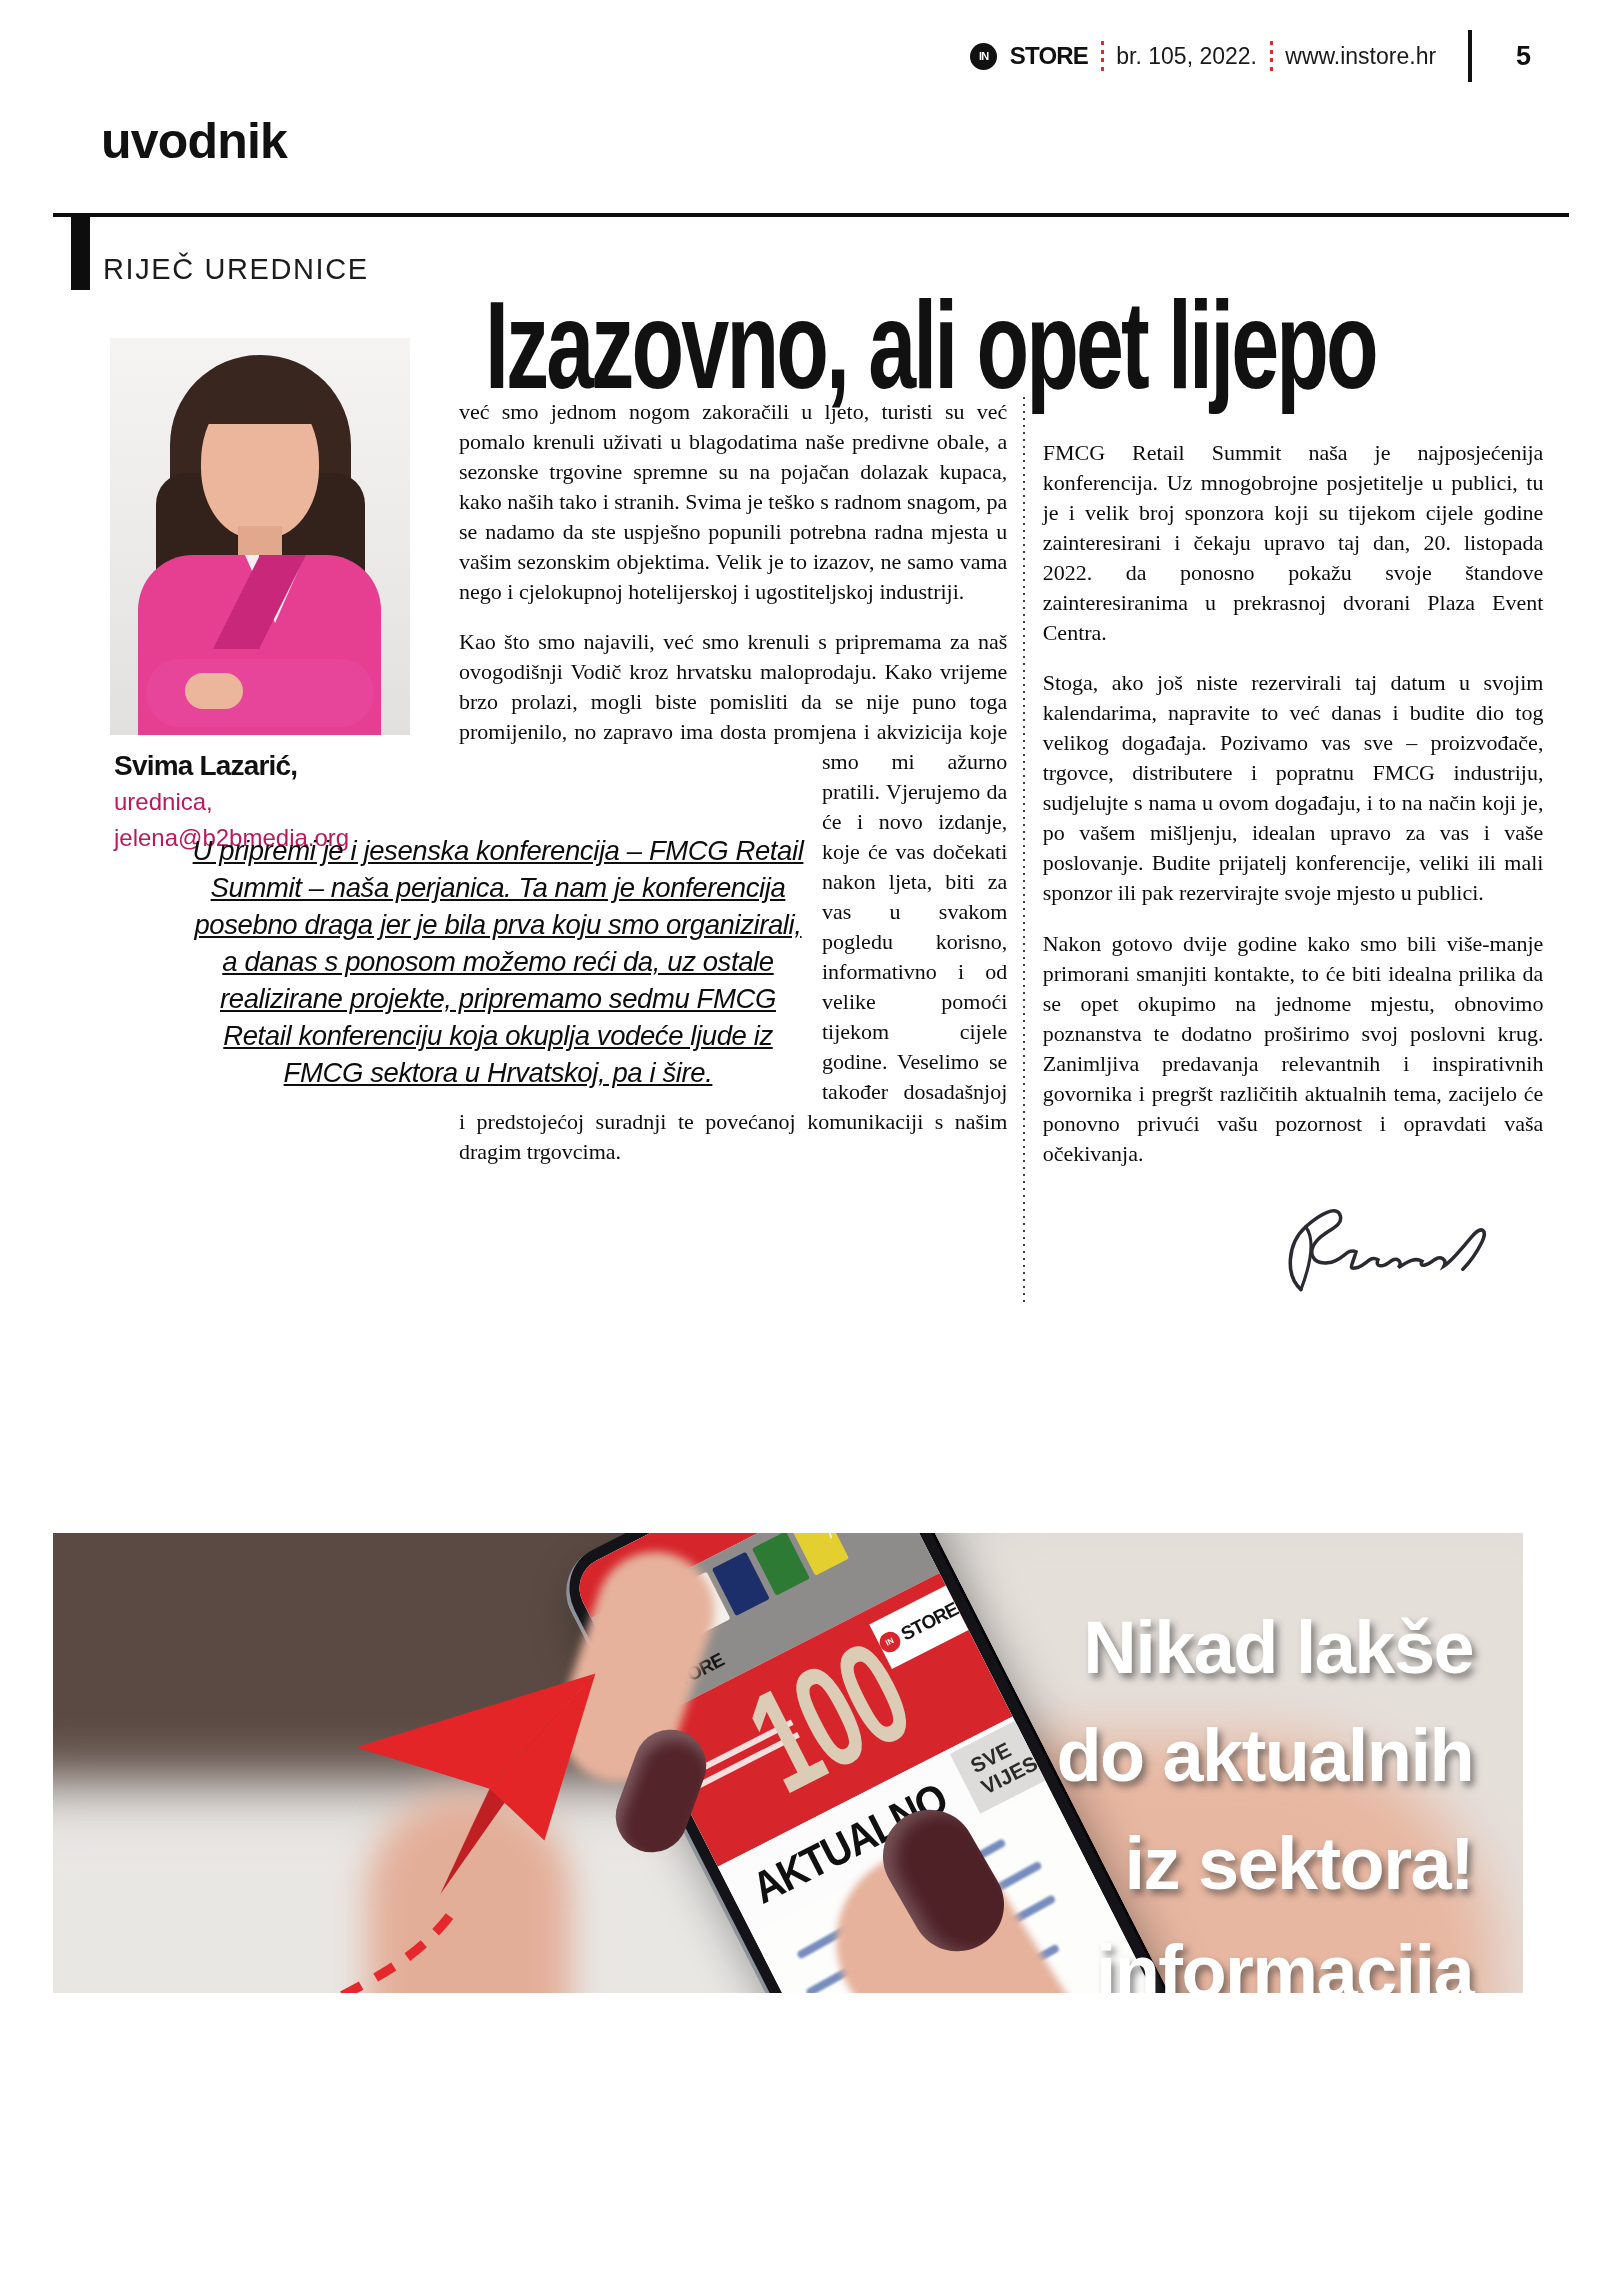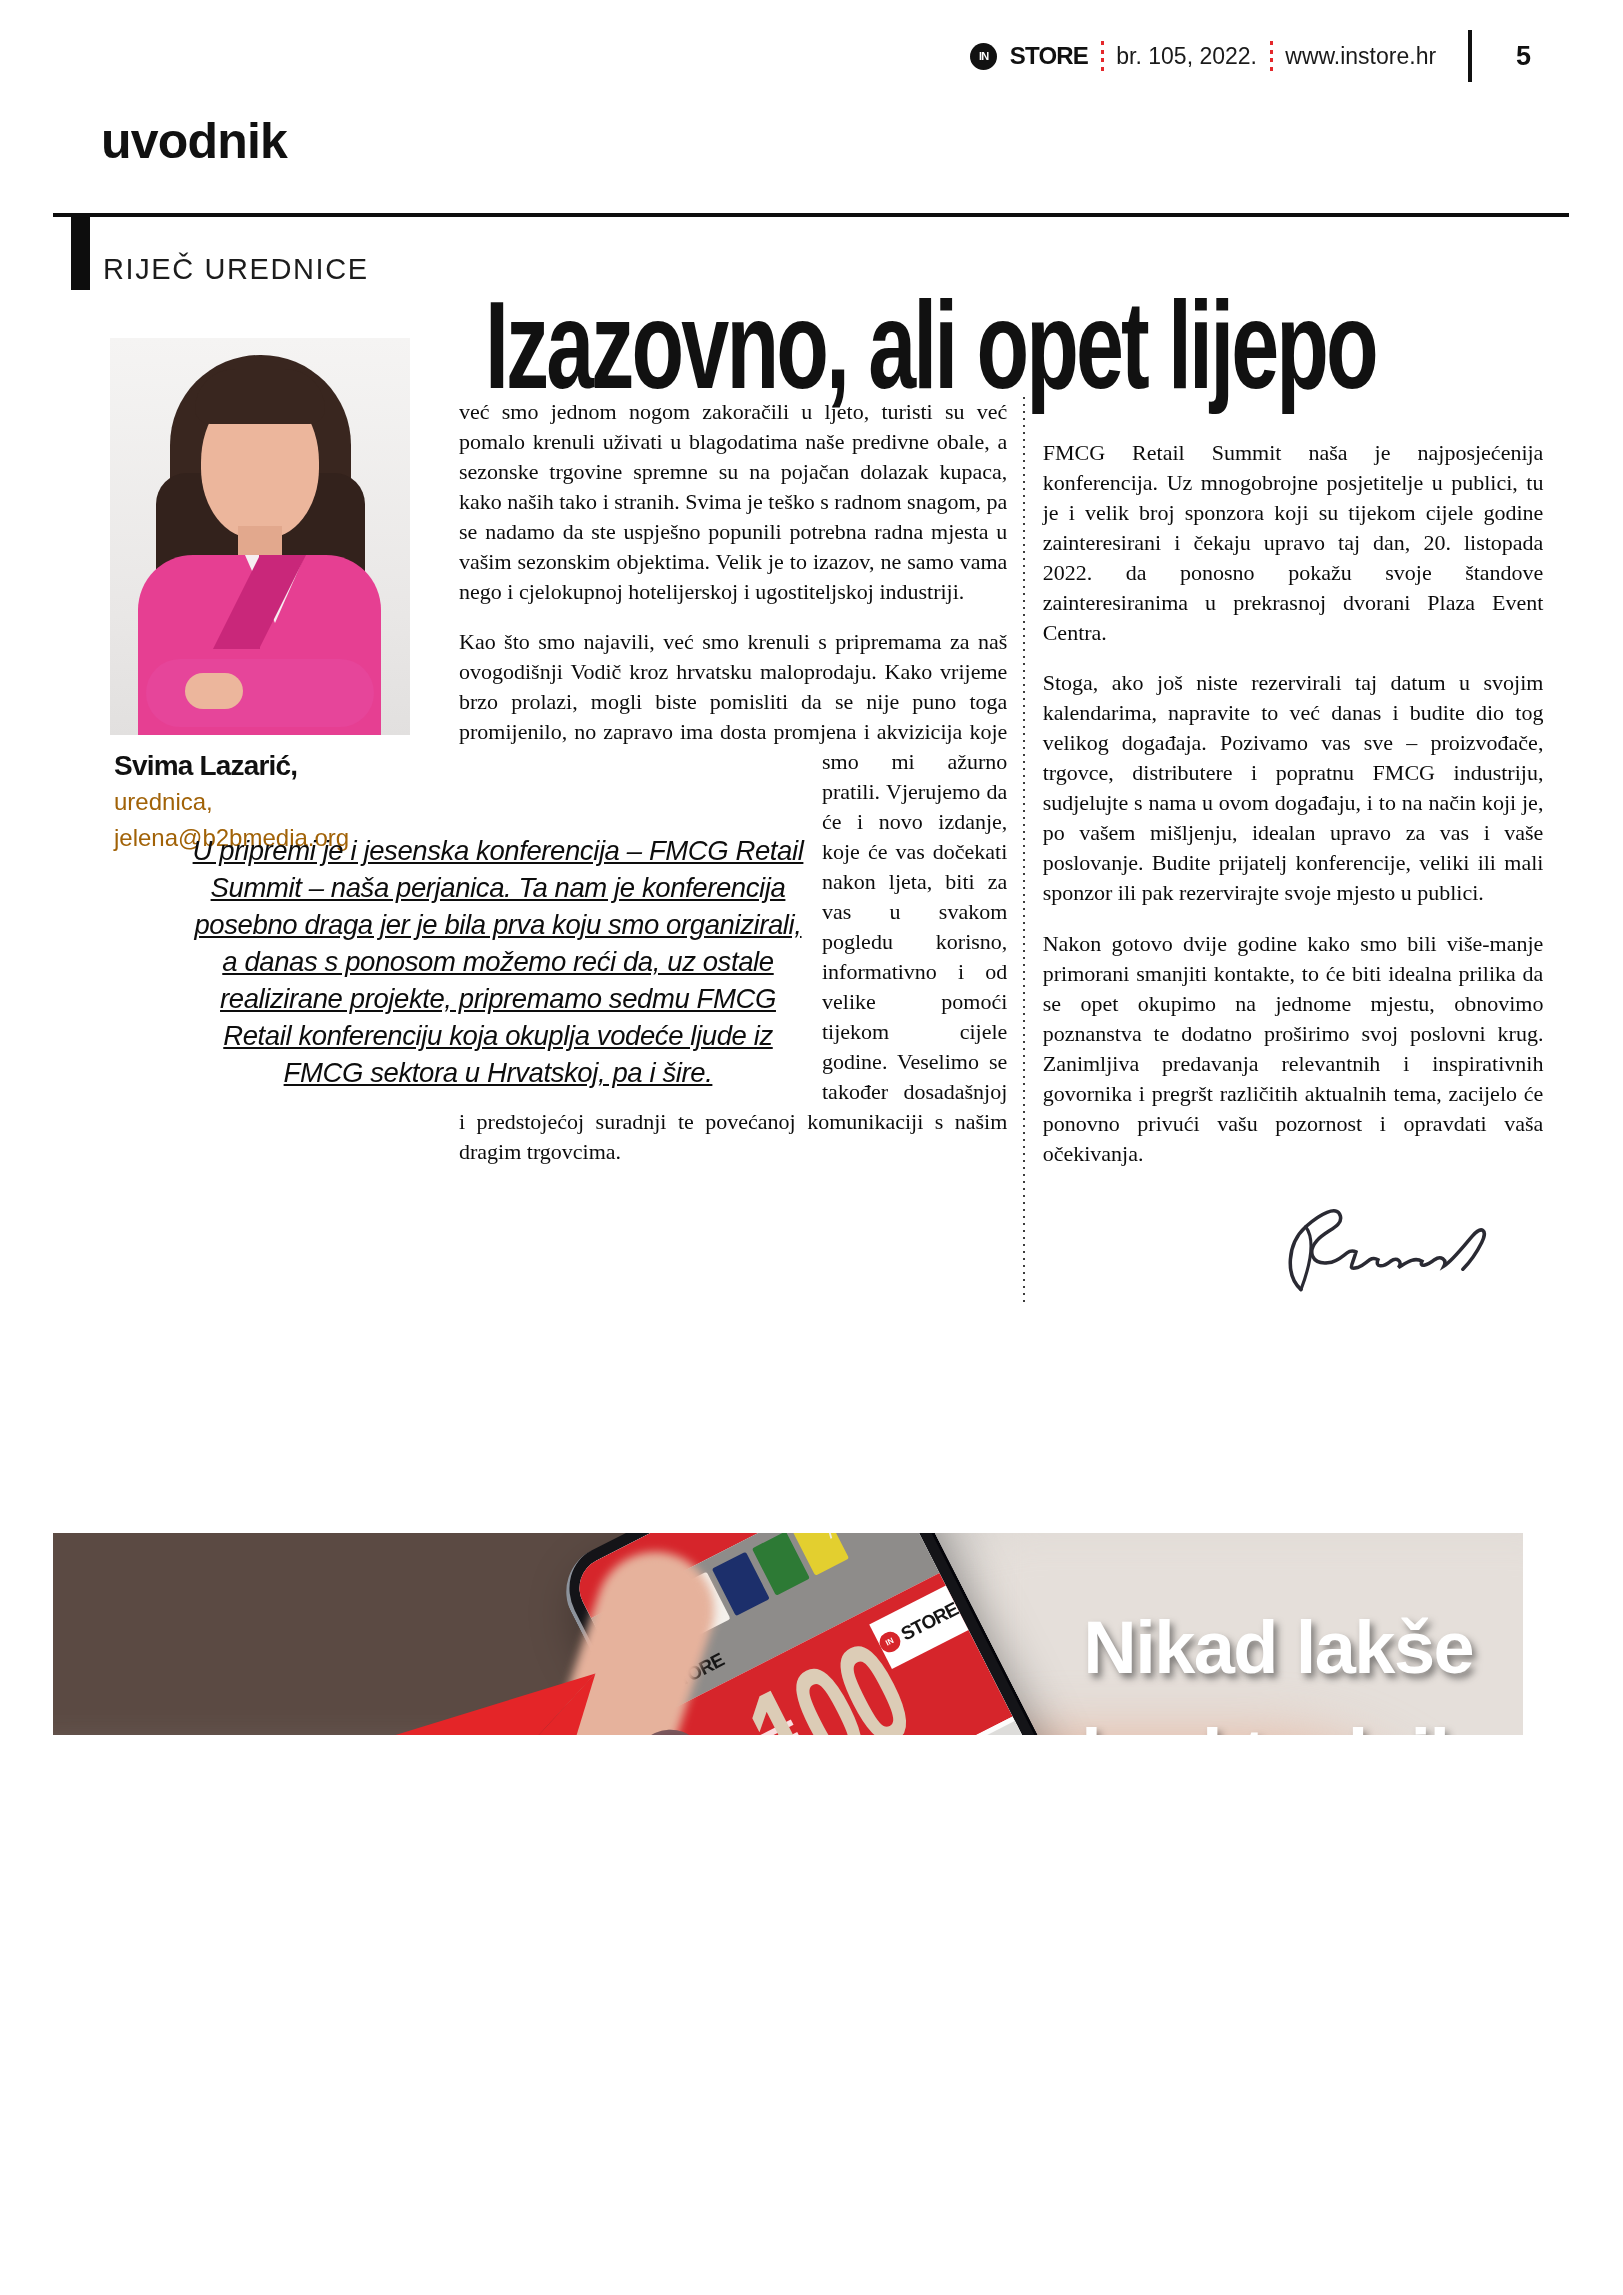--- a/index.html
+++ b/index.html
@@ -1,16 +1,16 @@
 <!DOCTYPE html>
 <html style="font-size:12.6px"><head>
 <meta charset="utf-8">
 <style>
   html,body{margin:0;padding:0;background:#ffffff;}
-  .page{position:relative;width:1623px;height:1735px;background:#fff;overflow:hidden;
+  .page{position:relative;width:1623px;height:1993px;background:#fff;overflow:hidden;
         font-family:"Liberation Sans",sans-serif;color:#111;}
   
   .tophead{position:absolute;top:30px;right:92px;display:flex;align-items:center;gap:12.6px;}
   .mini-logo{width:27px;height:27px;border-radius:50%;background:#111;color:#fff;
              display:flex;align-items:center;justify-content:center;
              font-weight:bold;font-size:11px;letter-spacing:-0.8px;}
   .tophead .brand{font-weight:bold;font-size:24px;letter-spacing:-0.8px;}
   .red-dots{width:3.1px;height:31px;background:repeating-linear-gradient(#e4282b 0 3.9px,transparent 3.9px 8.6px);}
   .tophead .meta{font-size:23px;color:#1a1a1a;}
   .head-bar{width:4.7px;height:52px;background:#111;margin-left:19px;}
@@ -33,21 +33,21 @@
   .neck{position:absolute;left:128px;top:188px;width:44px;height:38px;background:#e2a88d;}
   .blazer{position:absolute;left:28px;top:217px;width:243px;height:188px;background:#e63f92;border-radius:55px 55px 0 0;}
   .blazer .lapel-l,.blazer .lapel-r{position:absolute;top:0;width:0;height:0;border-style:solid;}
   .lapel-l{left:75px;border-width:0 0 94px 47px;border-color:transparent transparent #c9277a transparent;}
   .lapel-r{left:121px;border-width:94px 47px 0 0;border-color:#c9277a transparent transparent transparent;}
   .shirt{position:absolute;left:107px;top:0;width:0;height:0;border-left:30px solid transparent;border-right:30px solid transparent;border-top:68px solid #f6eef1;}
   .arm{position:absolute;left:7.9px;top:104px;width:228px;height:68px;background:#e6459a;border-radius:35px;}
   .hand{position:absolute;left:47px;top:118px;width:58px;height:36px;background:#ecb69c;border-radius:19px;}
   .caption{position:absolute;left:114px;top:748px;line-height:36px;}
   .caption .name{font-weight:bold;font-size:28px;letter-spacing:-0.8px;}
-  .caption .role,.caption .email{font-size:24px;color:#a16207;}
+  .caption .role,.caption .email{font-size:24px;color:#be185d;}
   
   .article{position:absolute;left:459px;top:397px;width:1102px;display:flex;
            font-family:"Liberation Serif",serif;font-size:22px;line-height:30px;color:#0c0c0c;}
   .col1{width:564px;box-sizing:border-box;padding-right:15.7px;
         background:linear-gradient(to left,transparent 0,transparent 0);}
   .divider{width:2.4px;background:repeating-linear-gradient(#3c3c3c 0 2.4px,transparent 2.4px 7px);}
   .col2{width:518px;box-sizing:border-box;padding-left:17.3px;padding-top:41px;}
   .salutation{margin:17.3px 0 23.6px 0;}
   .jp{text-align:justify;margin:0 0 20.4px 0;}
   .pullquote{display:block;float:left;width:620px;margin-left:-271px;margin-right:14px;

